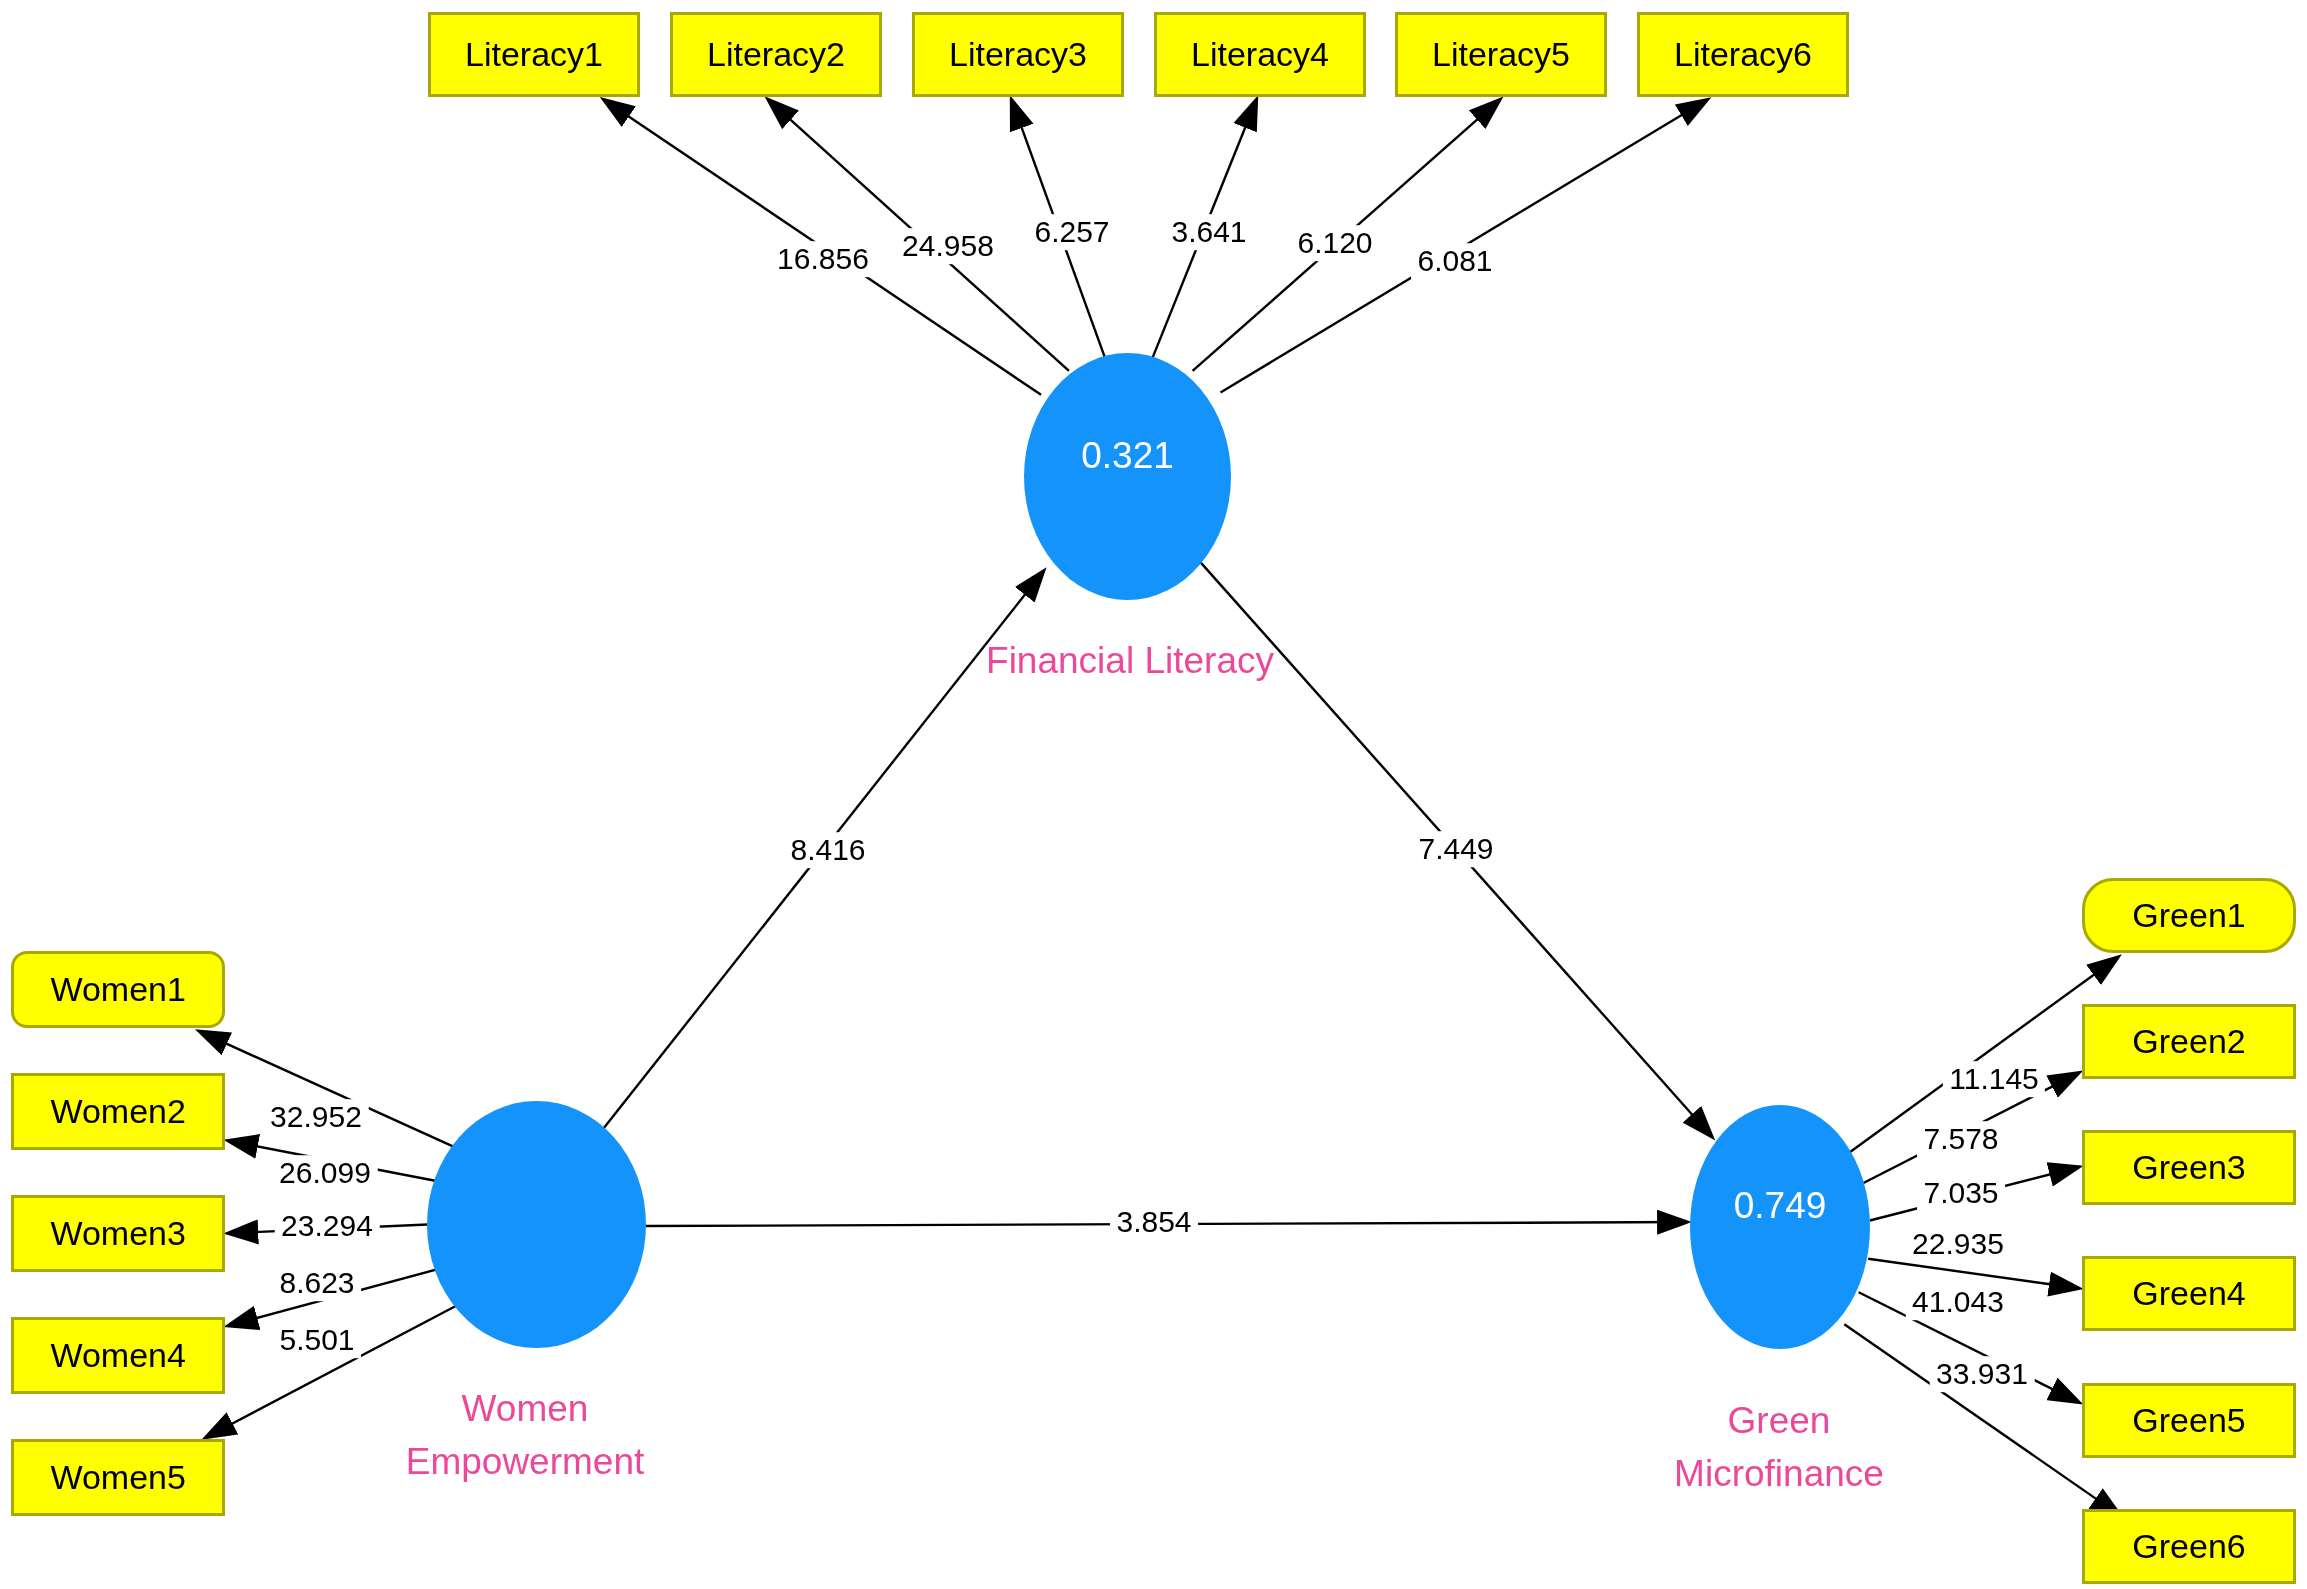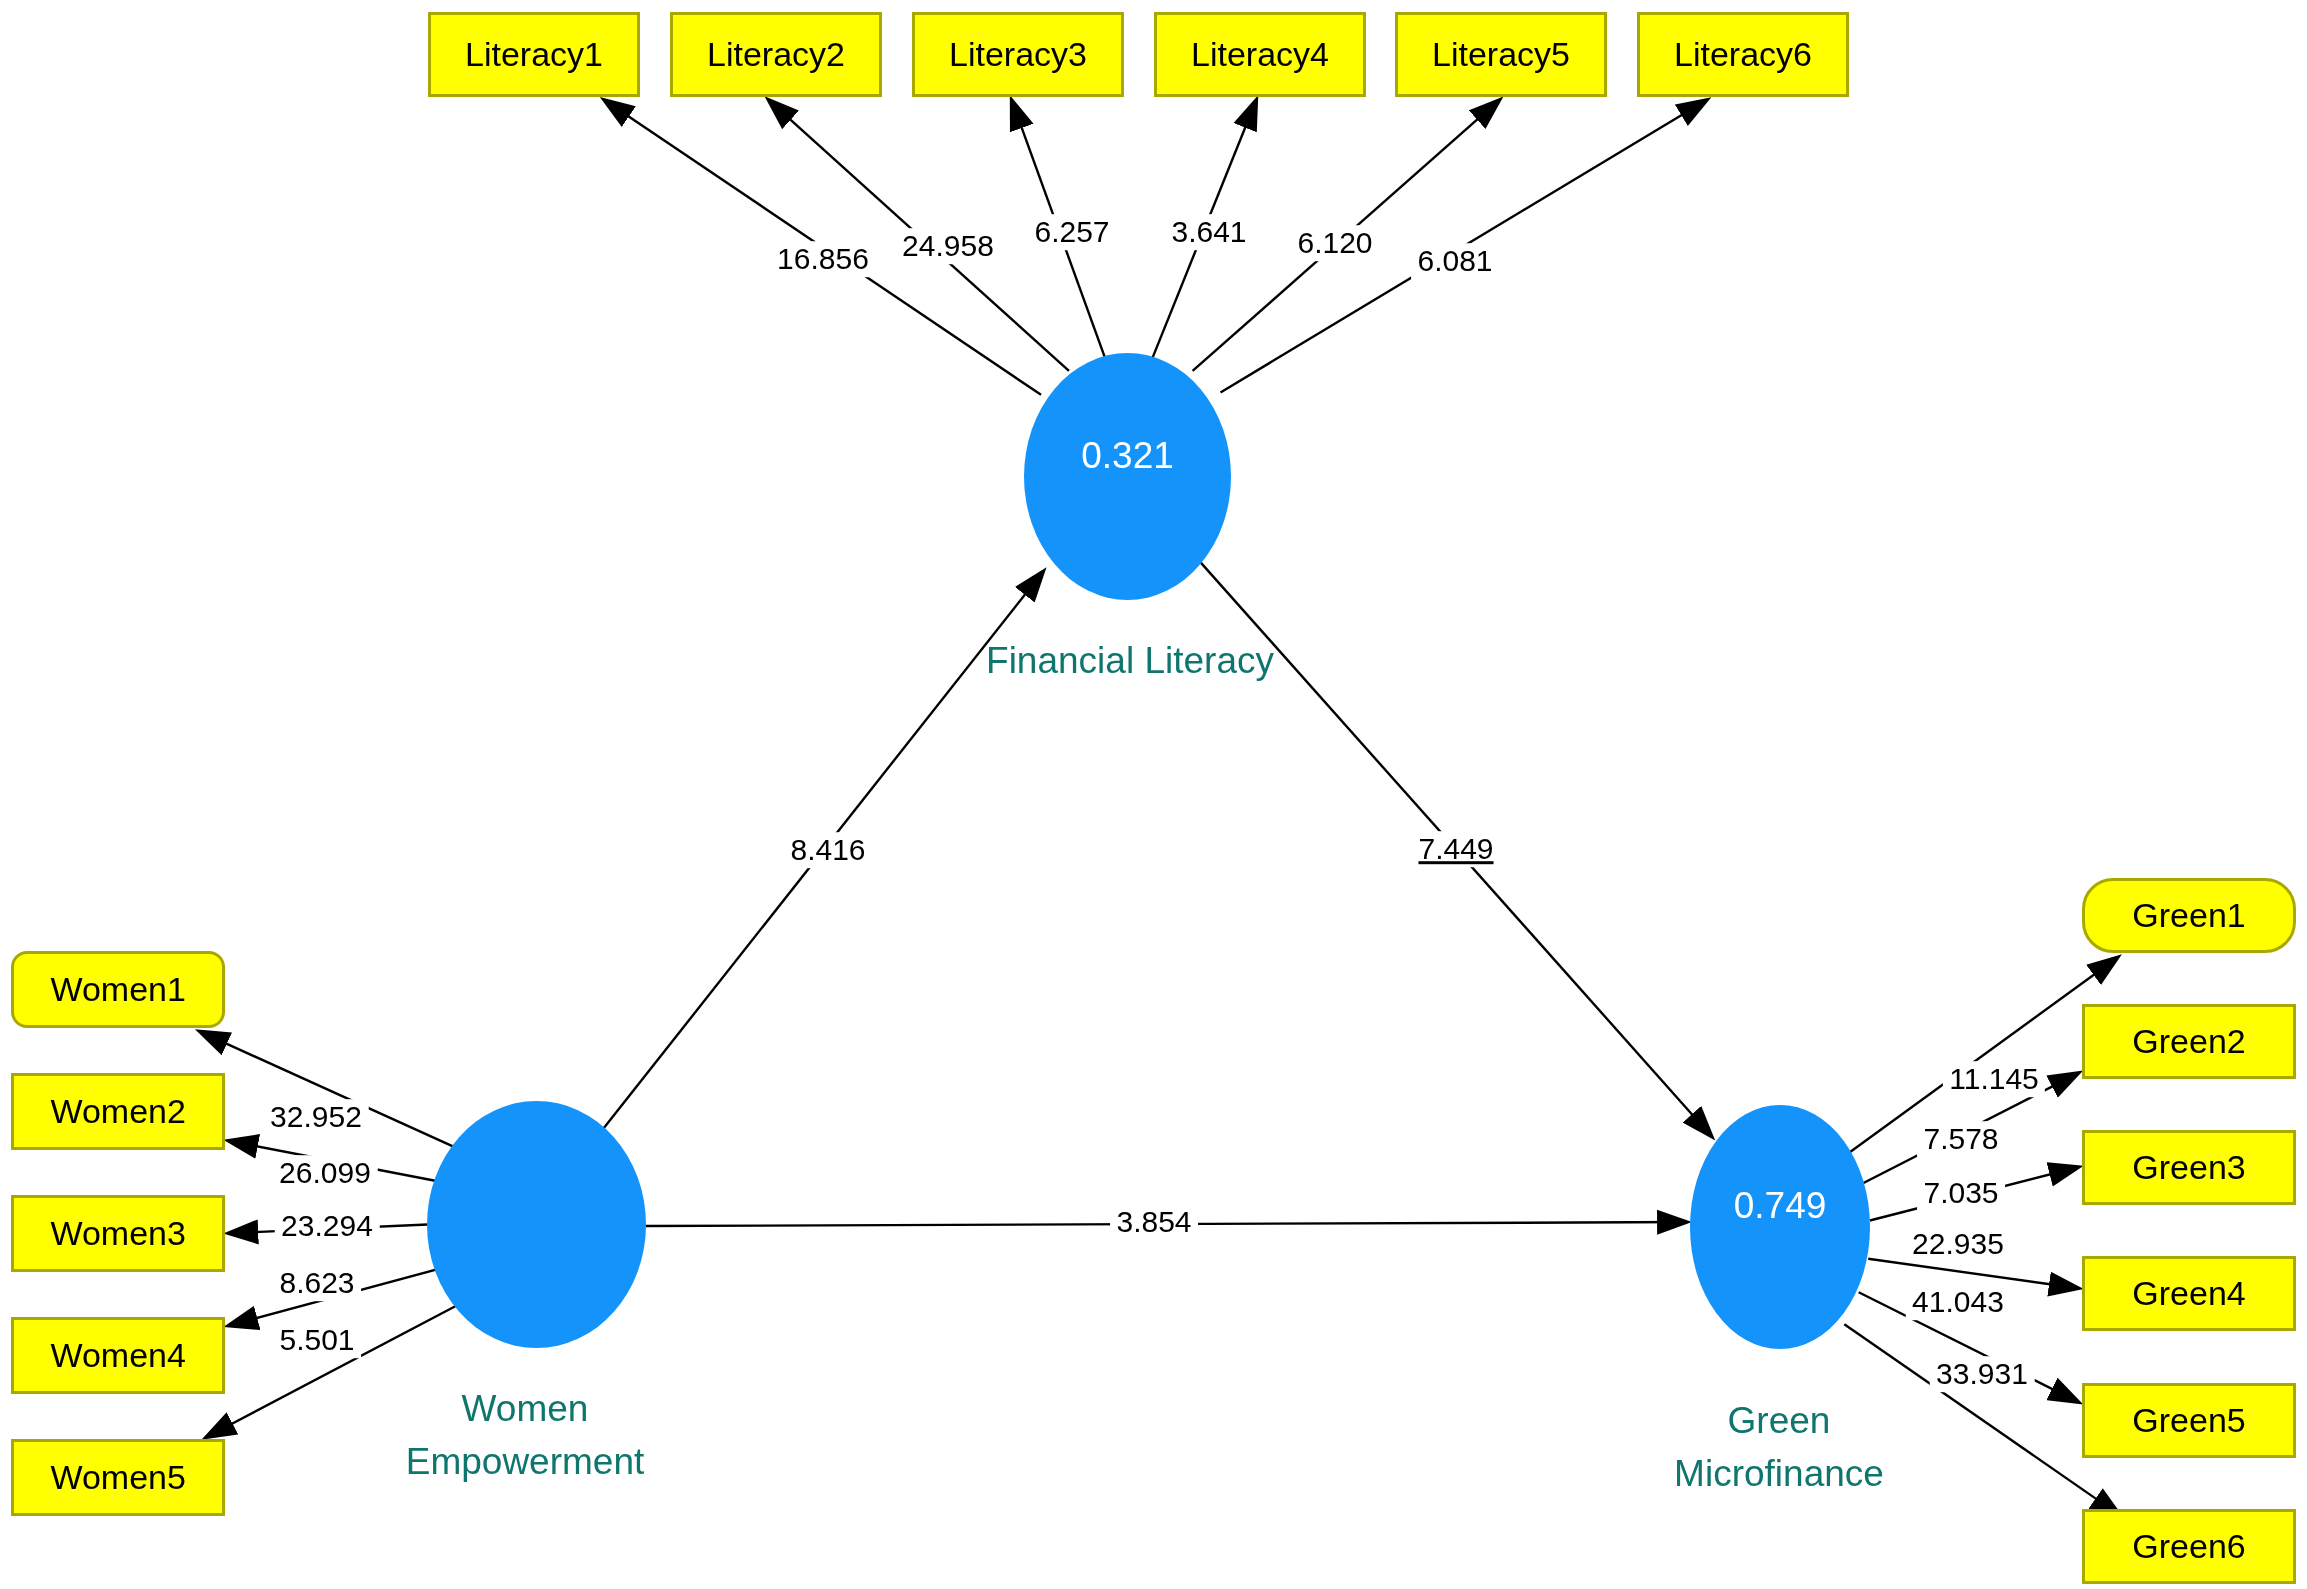--- a/index.html
+++ b/index.html
@@ -33,21 +33,21 @@
   }
   .ellipse .rsq{
     color:#ffffff;font-size:37px;
     transform:translateY(-21px);
   }
 
   .construct-label{
     position:absolute;
     transform:translate(-50%,0);
     text-align:center;
-    font-size:37px;color:#0f766e;
+    font-size:37px;color:#ec4899;
     line-height:53px;
     white-space:nowrap;
   }
 
   .edge-label{
     position:absolute;
     transform:translate(-50%,-50%);
     background:#ffffff;
     padding:0.8px 6.4px;
     font-size:30px;color:#000000;
@@ -149,17 +149,17 @@
   <span class="edge-label" style="left:317px;top:1340px;">5.501</span>
 
   <span class="edge-label" style="left:1994px;top:1079px;">11.145</span>
   <span class="edge-label" style="left:1961px;top:1139px;">7.578</span>
   <span class="edge-label" style="left:1961px;top:1193px;">7.035</span>
   <span class="edge-label" style="left:1958px;top:1244px;">22.935</span>
   <span class="edge-label" style="left:1958px;top:1302px;">41.043</span>
   <span class="edge-label" style="left:1982px;top:1374px;">33.931</span>
 
   <span class="edge-label" style="left:828px;top:850px;">8.416</span>
-  <span class="edge-label" style="left:1456px;top:849px;text-decoration:underline;">7.449</span>
+  <span class="edge-label" style="left:1456px;top:849px;">7.449</span>
   <span class="edge-label" style="left:1154px;top:1222px;">3.854</span>
 
 </div>
 
 
 </body></html>

